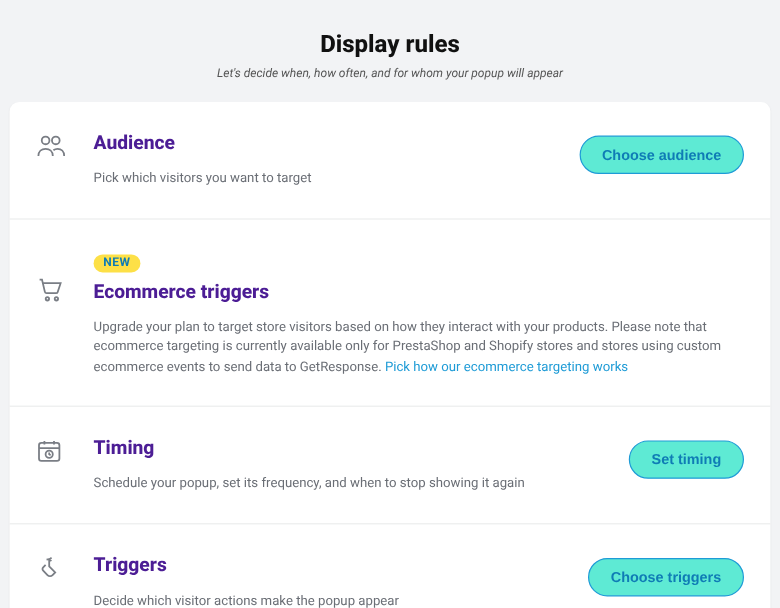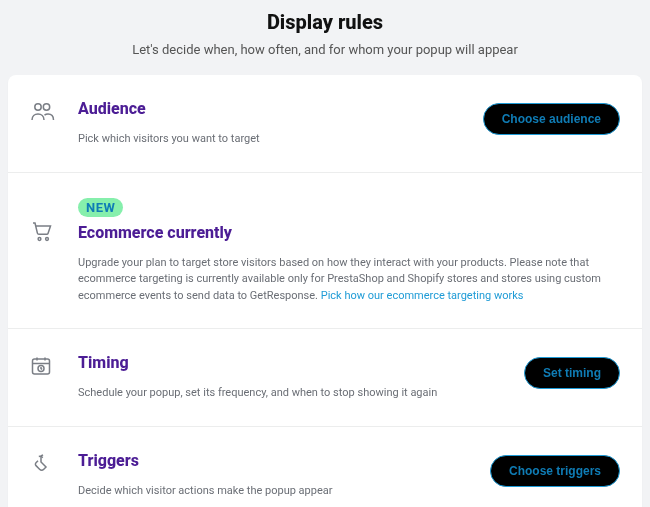--- a/index.html
+++ b/index.html
@@ -2,23 +2,23 @@
 <html><head>
 <meta charset="utf-8">
 <style>
   * { box-sizing: border-box; margin: 0; padding: 0; }
   body {
     font-family: -apple-system, BlinkMacSystemFont, "Segoe UI", Roboto, Helvetica, Arial, sans-serif;
     background: #f2f3f5;
     width: 650px;
     color: #1a1a1a;
   }
-  .header { text-align: center; padding: 10px 0 18px; }
+  .header { text-align: center; padding: 10px 0 18px; margin-top: 14px; }
   .title { font-size: 20px; font-weight: 800; color: #111; }
-  .subtitle { font-size: 13px; color: #555; margin-top: 8px; }
+  .subtitle { font-size: 10px; color: #555; margin-top: 8px; font-style: italic; }
   .card {
     background: #fff;
     border-radius: 8px;
     margin: 0 8px;
     box-shadow: 0 1px 2px rgba(0,0,0,0.04);
   }
   .section {
     display: flex;
     align-items: flex-start;
     padding: 24px 22px;
@@ -35,23 +35,23 @@
   .icon-col svg { stroke: #7a7e85; fill: none; stroke-width: 1.5; }
   .content-col { flex: 1; min-width: 0; padding-right: 16px; }
   .action-col {
     flex: 0 0 auto;
     display: flex;
     align-items: flex-start;
     padding-top: 4px;
   }
   .badge {
     display: inline-block;
-    background: #86efac;
+    background: #fde047;
     color: #0f7cb5;
-    font-size: 13px;
+    font-size: 10px;
     font-weight: 700;
     letter-spacing: 0.5px;
     padding: 2px 8px;
     border-radius: 10px;
     margin-bottom: 6px;
   }
   .section-title {
     font-size: 16px;
     font-weight: 800;
     color: #4c1d95;
@@ -63,21 +63,21 @@
     line-height: 1.5;
   }
   .link {
     color: #1e9bd6;
     text-decoration: none;
     cursor: pointer;
   }
   .btn {
     border: 1.5px solid #1e9bd6;
     color: #0f7cb5;
-    background: #000000;
+    background: #5eead4;
     border-radius: 20px;
     padding: 8px 18px;
     font-size: 12px;
     font-weight: 700;
     cursor: pointer;
     white-space: nowrap;
   }
 </style>
 </head>
 <body>
@@ -110,21 +110,21 @@
   <div class="section">
     <div class="icon-col" style="padding-top:22px;">
       <svg width="24" height="24" viewBox="0 0 24 24">
         <path d="M3 4h2l2.4 10.2a1.5 1.5 0 0 0 1.46 1.15h7.8a1.5 1.5 0 0 0 1.44-1.07L20.5 7H6"></path>
         <circle cx="9.5" cy="20" r="1.4"></circle>
         <circle cx="17" cy="20" r="1.4"></circle>
       </svg>
     </div>
     <div class="content-col">
       <span class="badge">NEW</span>
-      <div class="section-title">Ecommerce currently</div>
+      <div class="section-title">Ecommerce triggers</div>
       <div class="section-desc">
         <span>Upgrade your plan to target store visitors based on how they interact with your products. Please note that ecommerce targeting is currently available only for PrestaShop and Shopify stores and stores using custom ecommerce events to send data to GetResponse. </span><a class="link">Pick how our ecommerce targeting works</a>
       </div>
     </div>
   </div>
 
   <div class="section">
     <div class="icon-col">
       <svg width="22" height="22" viewBox="0 0 22 22">
         <rect x="2.5" y="4" width="17" height="15" rx="2"></rect>

